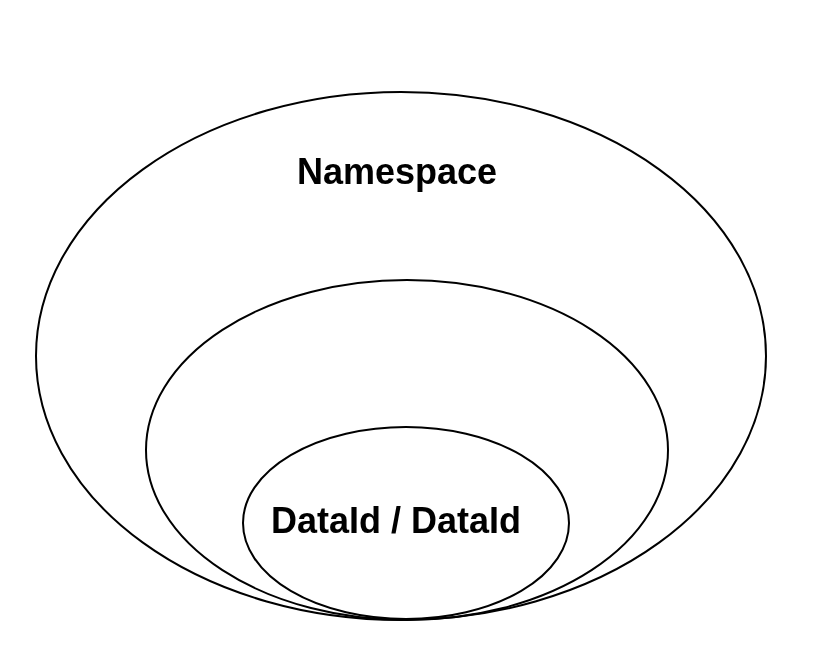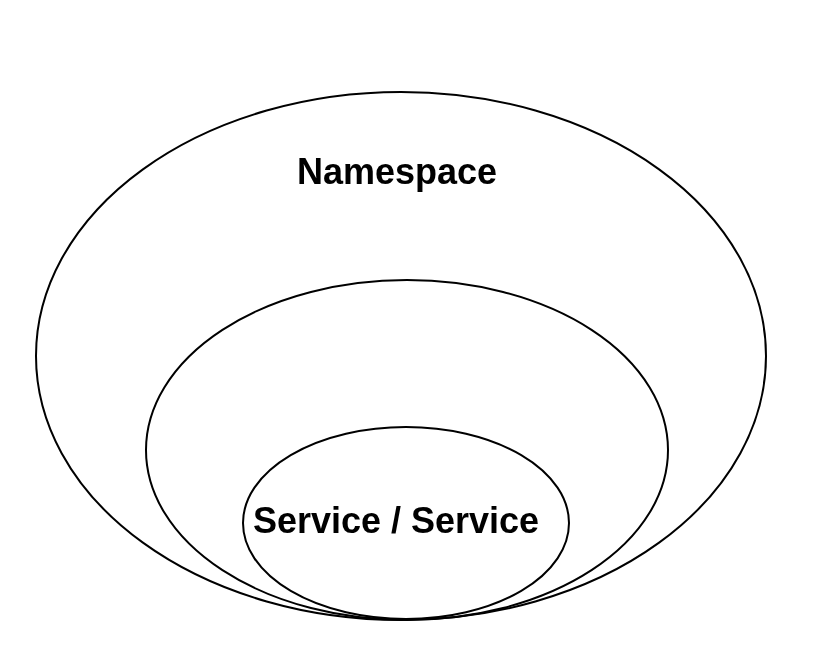--- a/index.html
+++ b/index.html
@@ -45,14 +45,14 @@
 <div class="canvas">
   <svg width="838" height="646" viewBox="0 0 838 646">
     <ellipse cx="401" cy="356" rx="365" ry="264"></ellipse>
     <ellipse cx="407" cy="450" rx="261" ry="170"></ellipse>
     <ellipse cx="406" cy="523" rx="163" ry="96"></ellipse>
   </svg>
 
   <div class="ring-label label-namespace">Namespace</div>
 
 
-  <div class="ring-label label-service">Service / Service</div>
+  <div class="ring-label label-service">DataId / DataId</div>
 </div>
 
 </body></html>

